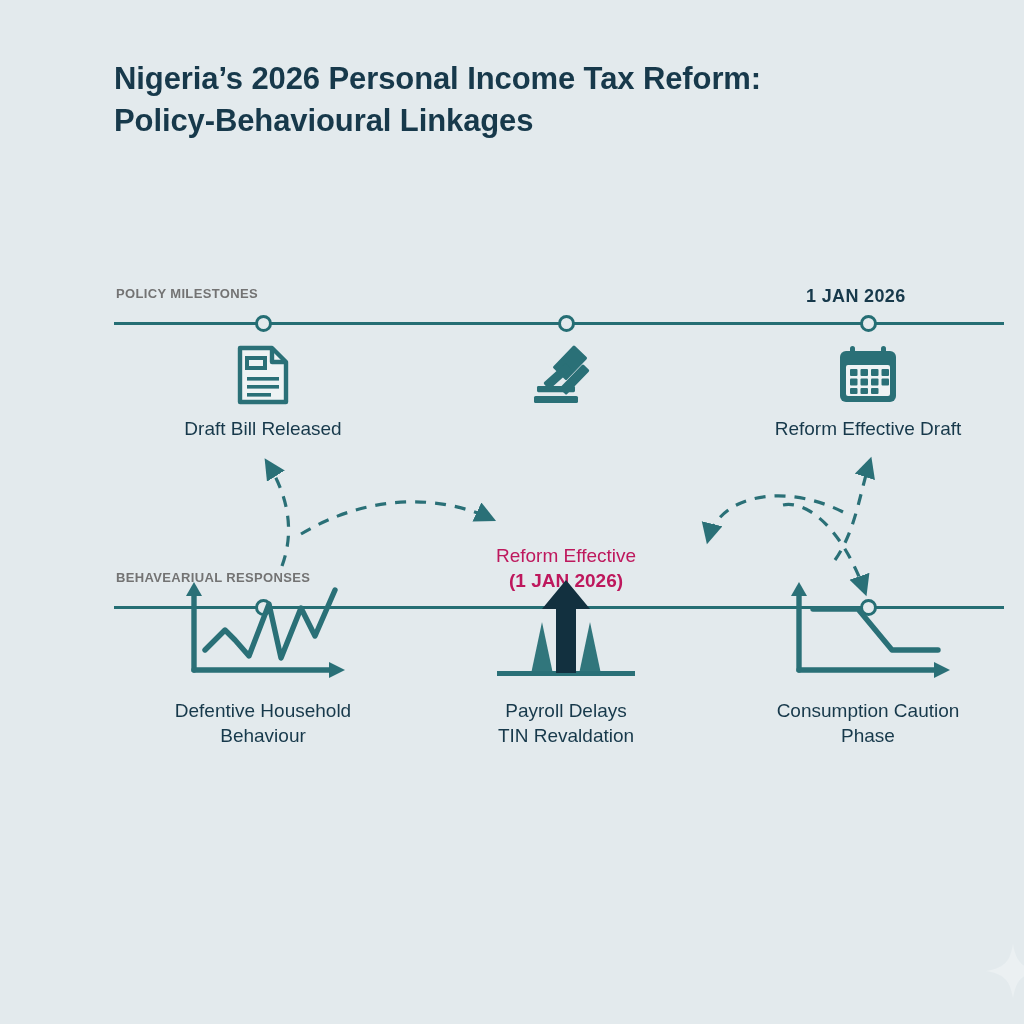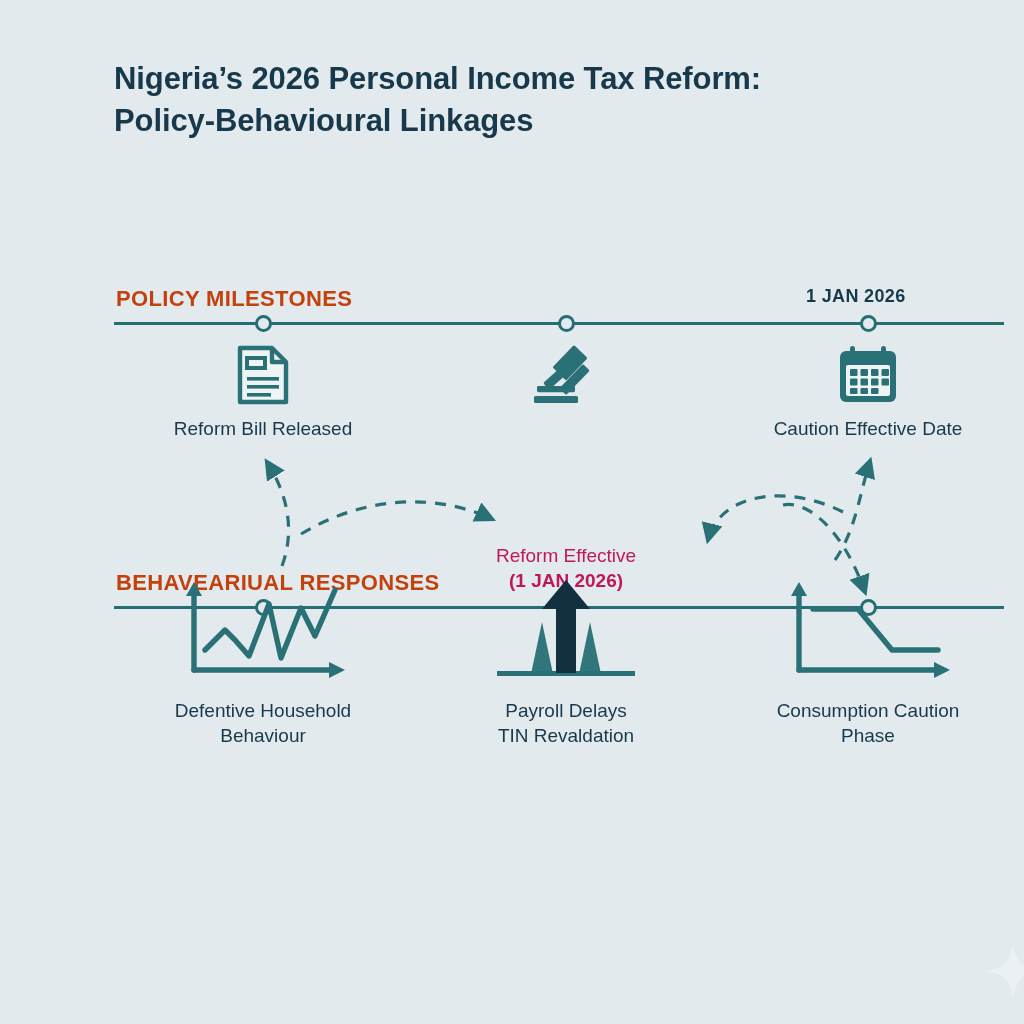--- a/index.html
+++ b/index.html
@@ -18,23 +18,23 @@
     font-weight:bold;
     font-size:31px;
     line-height:1.34;
     letter-spacing:-0.1px;
   }
   .title-line{display:block;white-space:nowrap;}
 
   
   .track-label{
     position:absolute;
-    color:#c2410c;
+    color:#737373;
     font-weight:bold;
-    font-size:22px;
+    font-size:13px;
     letter-spacing:0.35px;
     white-space:nowrap;
   }
   #policy-track-label{left:68px;top:286px;}
   #behaviour-track-label{left:68px;top:570px;}
 
   .track-date{
     position:absolute;
     color:#17394b;
     font-weight:bold;
@@ -111,21 +111,21 @@
     <div class="icon-wrap">
       <svg width="58" height="62" viewBox="0 0 58 62">
         <path d="M6 4 H38 L52 18 V58 H6 Z" fill="#eef3f4" stroke="#2a7077" stroke-width="4.4" stroke-linejoin="round"></path>
         <path d="M38 4 V18 H52" fill="none" stroke="#2a7077" stroke-width="4.4" stroke-linejoin="round"></path>
         <rect x="13" y="14" width="18" height="10" fill="none" stroke="#2a7077" stroke-width="4"></rect>
         <rect x="13" y="33" width="32" height="3.6" fill="#2a7077"></rect>
         <rect x="13" y="41" width="32" height="3.6" fill="#2a7077"></rect>
         <rect x="13" y="49" width="24" height="3.6" fill="#2a7077"></rect>
       </svg>
     </div>
-    <div class="cap">Reform Bill Released</div>
+    <div class="cap">Draft Bill Released</div>
   </div>
 
   <div class="stop" id="stop-gazetted">
     <div class="icon-wrap">
       <svg width="70" height="62" viewBox="0 0 70 62">
         <g fill="#2a7077">
           <rect x="30" y="3" width="19" height="31" rx="1.5" transform="rotate(44 39 18)"></rect>
           <rect x="11" y="28" width="30" height="9" rx="1.5" transform="rotate(-42 26 32)"></rect>
           <rect x="39" y="18" width="9.5" height="34" rx="1.5" transform="rotate(44 43 35)"></rect>
           <rect x="6" y="42" width="38" height="6.2" rx="1.4"></rect>
@@ -150,21 +150,21 @@
           <rect x="13" y="34.5" width="7.5" height="7" rx="1"></rect>
             <rect x="23.5" y="34.5" width="7.5" height="7" rx="1"></rect>
           <rect x="34" y="34.5" width="7.5" height="7" rx="1"></rect>
             <rect x="44.5" y="34.5" width="7.5" height="7" rx="1"></rect>
           <rect x="13" y="44" width="7.5" height="6" rx="1"></rect>
             <rect x="23.5" y="44" width="7.5" height="6" rx="1"></rect>
           <rect x="34" y="44" width="7.5" height="6" rx="1"></rect>
         </g>
       </svg>
     </div>
-    <div class="cap">Caution Effective Date</div>
+    <div class="cap">Reform Effective Draft</div>
   </div>
 
   <svg style="position:absolute;left:0;top:0;" width="1024" height="1024">
     <defs>
       <marker id="ah" markerWidth="7" markerHeight="7" refX="5.2" refY="3.3" orient="auto">
         <path d="M0,0 L6.6,3.3 L0,6.6 Z" fill="#2a7077"></path>
       </marker>
     </defs>
     <g fill="none" stroke="#2a7077" stroke-width="3.2" stroke-dasharray="11 9" stroke-linecap="butt" marker-end="url(#ah)">
 

